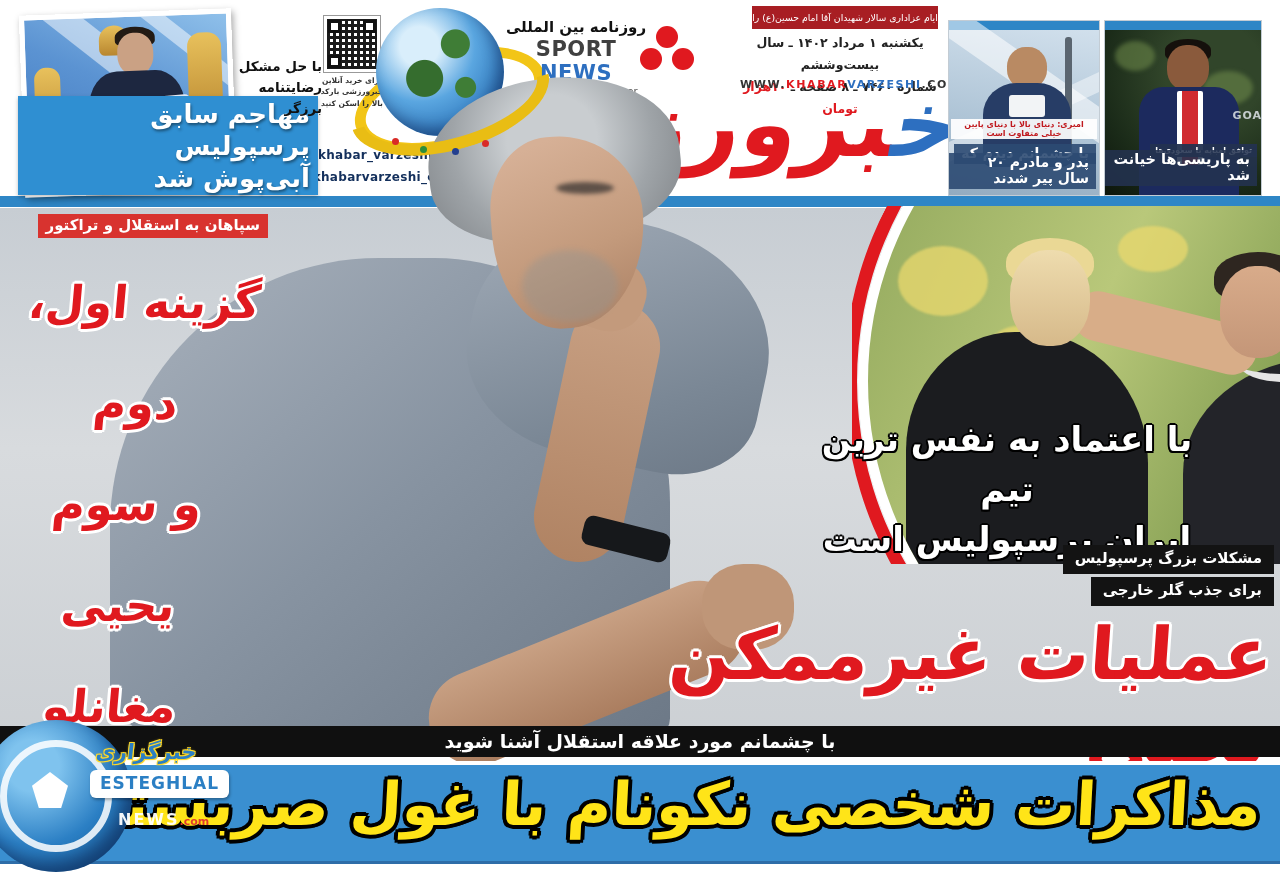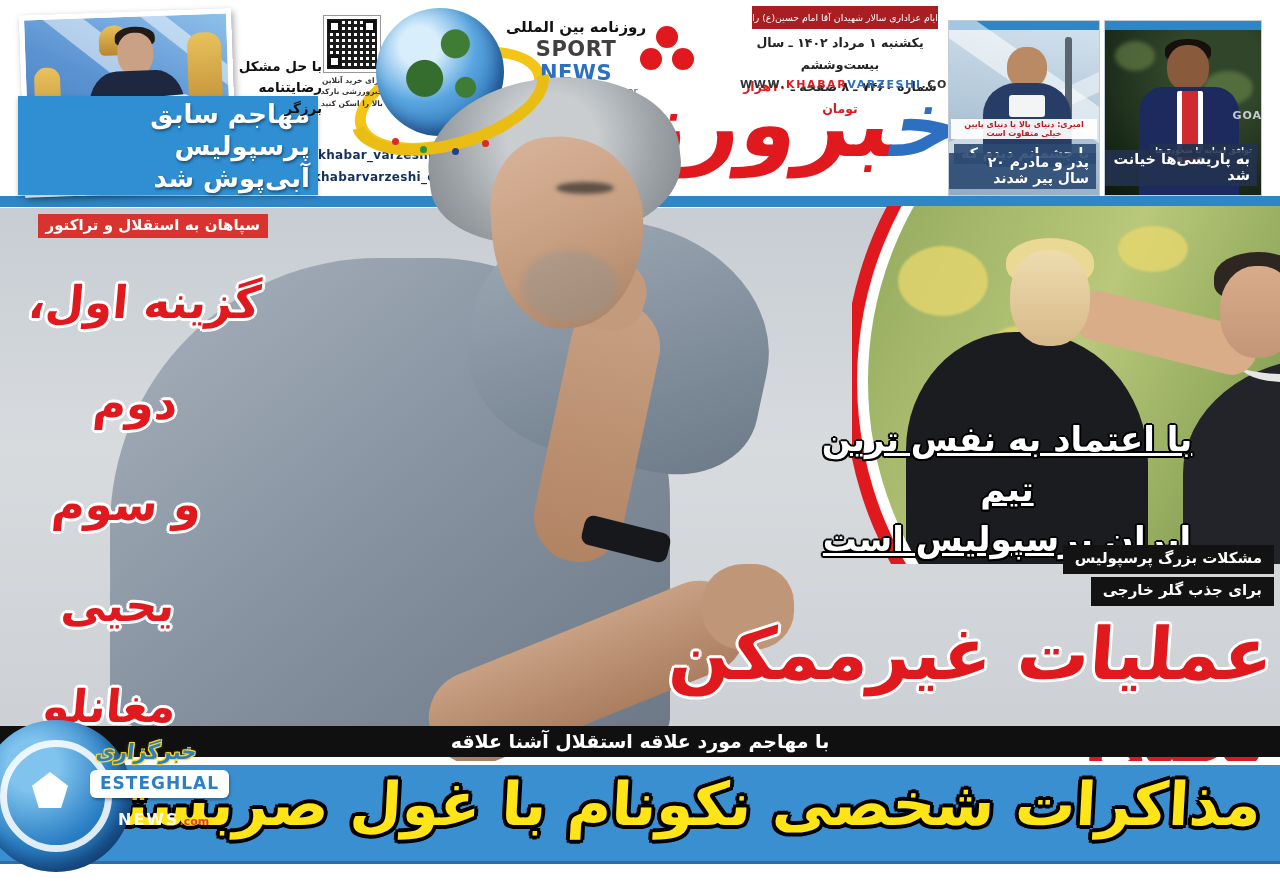--- a/index.html
+++ b/index.html
@@ -152,21 +152,21 @@
   .cp-body2 { left:315px; top:332px; width:282px; height:232px; background:#232429; border-radius:50% 42% 0 0; }
   .cp-collar2 { left:372px; top:322px; width:88px; height:34px; border-bottom:8px solid #e5e5e5; border-radius:50%; }
   .cp-arm { left:203px; top:282px; width:188px; height:50px; background:#d8ad88; border-radius:27px; transform:rotate(14deg); }
   .cp-redarc { left:-8px; top:-204px; width:758px; height:758px; border-radius:50%; border:13px solid transparent;
     border-left-color:#e0191f; border-bottom-color:#e0191f; transform:rotate(28deg); }
 
   
   .rm-kicker { right:86px; top:373px; width:330px; text-align:right; direction:rtl; z-index:6; }
   .rm-kicker span { display:inline-block; background:#d8332f; color:#fff; font-size:15px; font-weight:bold; padding:1px 8px 3px; margin-bottom:1px; }
   .rm-headline { right:58px; top:414px; width:430px; text-align:center; direction:rtl; z-index:6;
-    color:#fff; font-size:34px; font-weight:800; line-height:50px;text-decoration:underline; }
+    color:#fff; font-size:34px; font-weight:800; line-height:50px; }
 
   
   .ck { right:6px; top:545px; width:290px; text-align:right; direction:rtl; z-index:6; }
   .ck span { display:inline-block; background:#131313; color:#fff; font-size:15px; font-weight:bold; padding:4px 12px 7px; margin-bottom:3px; }
   .center-headline { left:520px; right:10px; top:612px; text-align:right; direction:rtl; z-index:6;
     color:#e0191f; font-size:72px; font-weight:800; transform:skewX(-4deg); letter-spacing:-2px; }
 
   
   .bottom-kicker { left:0; top:726px; width:1280px; height:31px; background:#101010; color:#fff; font-size:19px; font-weight:bold;
     text-align:center; line-height:31px; direction:rtl; z-index:7; }
@@ -350,21 +350,21 @@
     <div>با اعتماد به نفس ترین تیم</div>
     <div>ایران پرسپولیس است</div>
   </div>
 
   <div class="abs ck">
     <span>مشکلات بزرگ پرسپولیس</span><br>
     <span>برای جذب گلر خارجی</span>
   </div>
   <div class="abs center-headline ol-w-lg">عملیات غیرممکن یحیی</div>
 
-  <div class="abs bottom-kicker">با مهاجم مورد علاقه استقلال آشنا علاقه</div>
+  <div class="abs bottom-kicker">با چشمانم مورد علاقه استقلال آشنا شوید</div>
   <div class="abs banner">
     <div class="banner-text ol-k-lg">مذاکرات شخصی نکونام با غول صربستانی</div>
   </div>
 
   <div class="abs wm">
     <div class="wm-ball"></div>
     <div class="wm-ring"></div>
     <div class="wm-penta"></div>
     <div class="wm-fa rtl">خبرگزاری</div>
     <div class="wm-box"><span>ESTEGHLAL</span></div>

